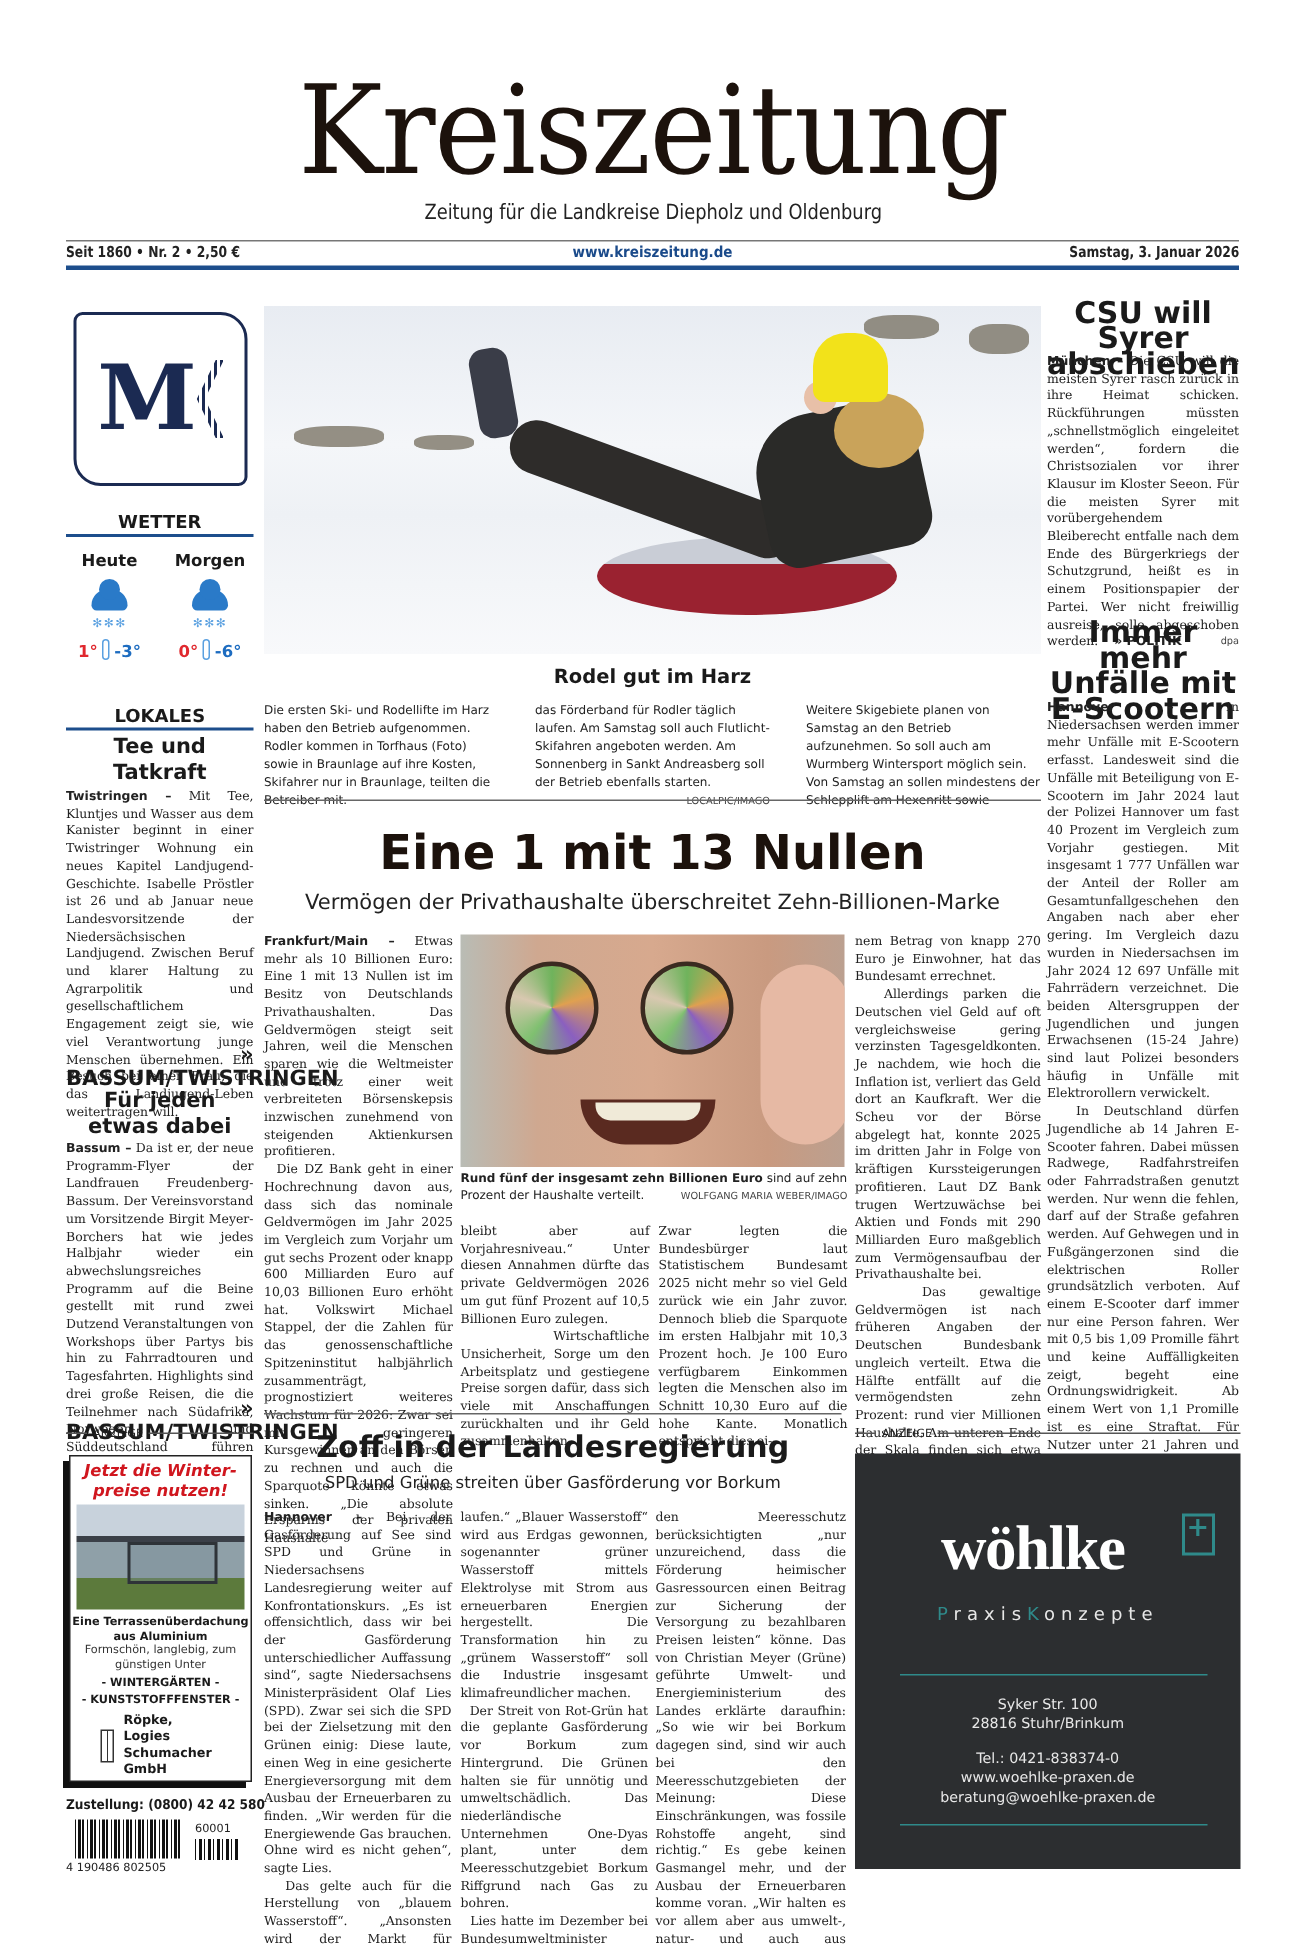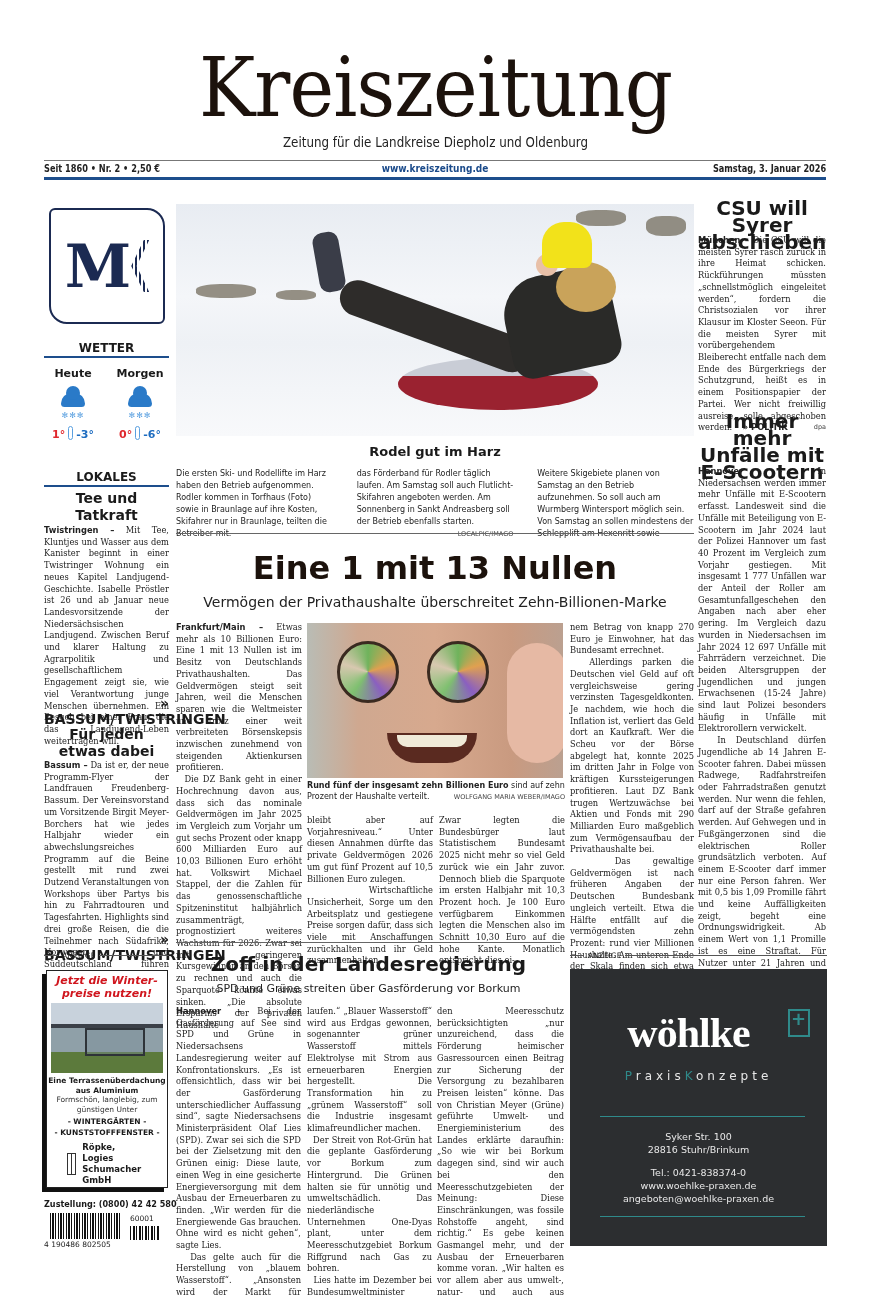--- a/index.html
+++ b/index.html
@@ -261,15 +261,15 @@
 <div class="anzeige-label" style="left:570px; top:951px; width:257px;">ANZEIGE</div>
 <div class="ad-right">
   <div class="brand">wöhlke</div>
   <div class="plusbox">+</div>
   <div class="tag"><span class="acc">P</span><span>raxis</span><span class="acc">K</span><span>onzepte</span></div>
   <div class="line" style="top:147px;"></div>
   <div class="info" style="top:161px;">Syker Str. 100</div>
   <div class="info" style="top:174px;">28816 Stuhr/Brinkum</div>
   <div class="info" style="top:197px;">Tel.: 0421-838374-0</div>
   <div class="info" style="top:210px;">www.woehlke-praxen.de</div>
-  <div class="info" style="top:223px;">angeboten@woehlke-praxen.de</div>
+  <div class="info" style="top:223px;">beratung@woehlke-praxen.de</div>
   <div class="line" style="top:247px;"></div>
 </div>
 
 </body></html>

